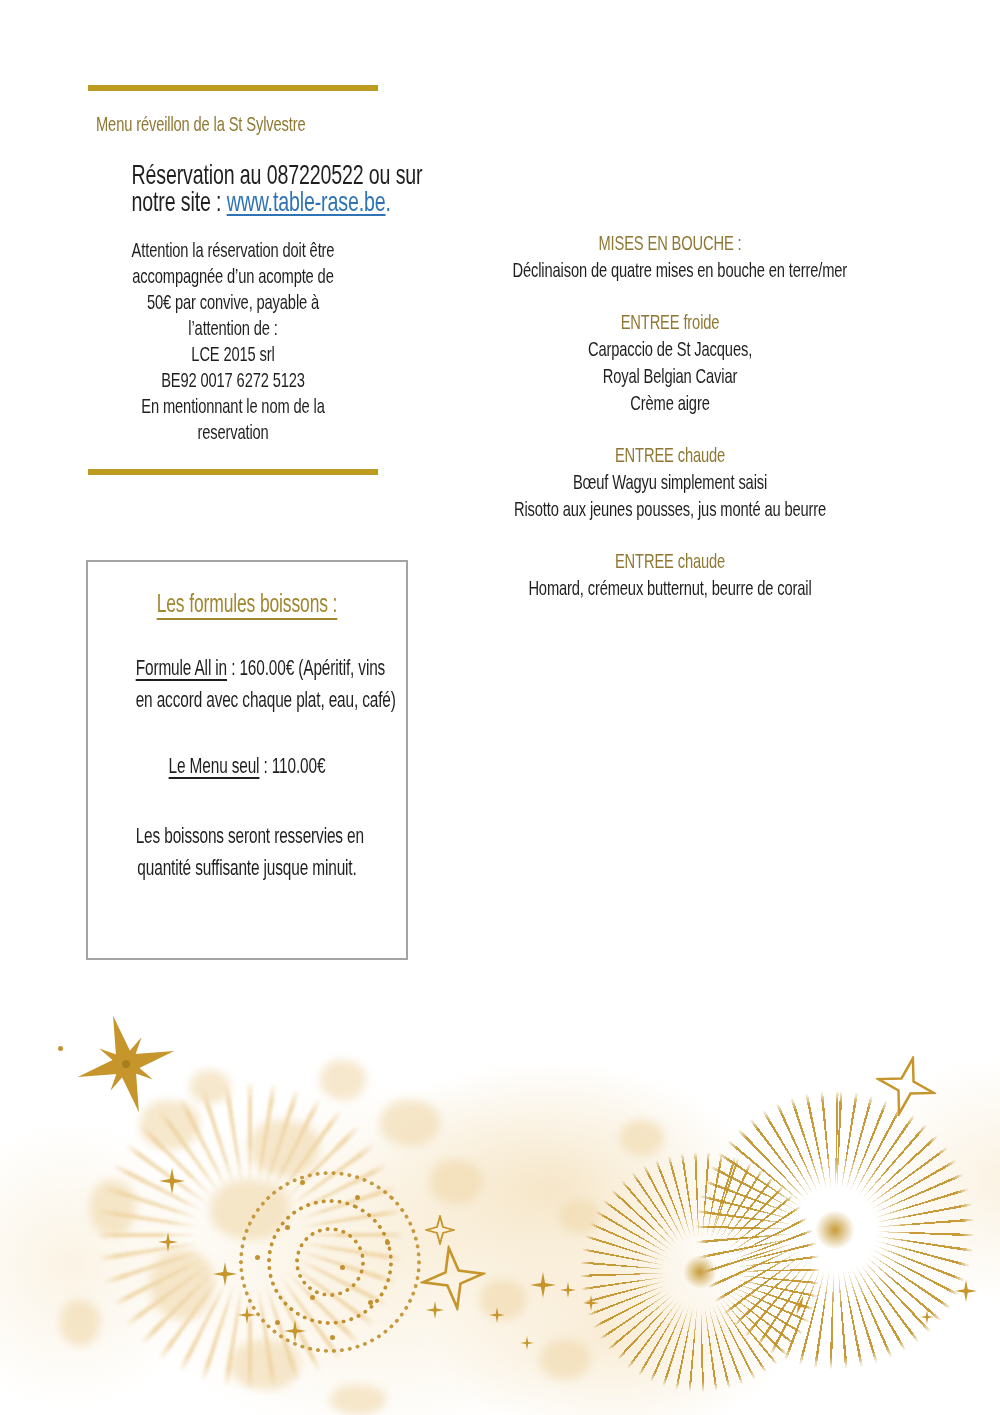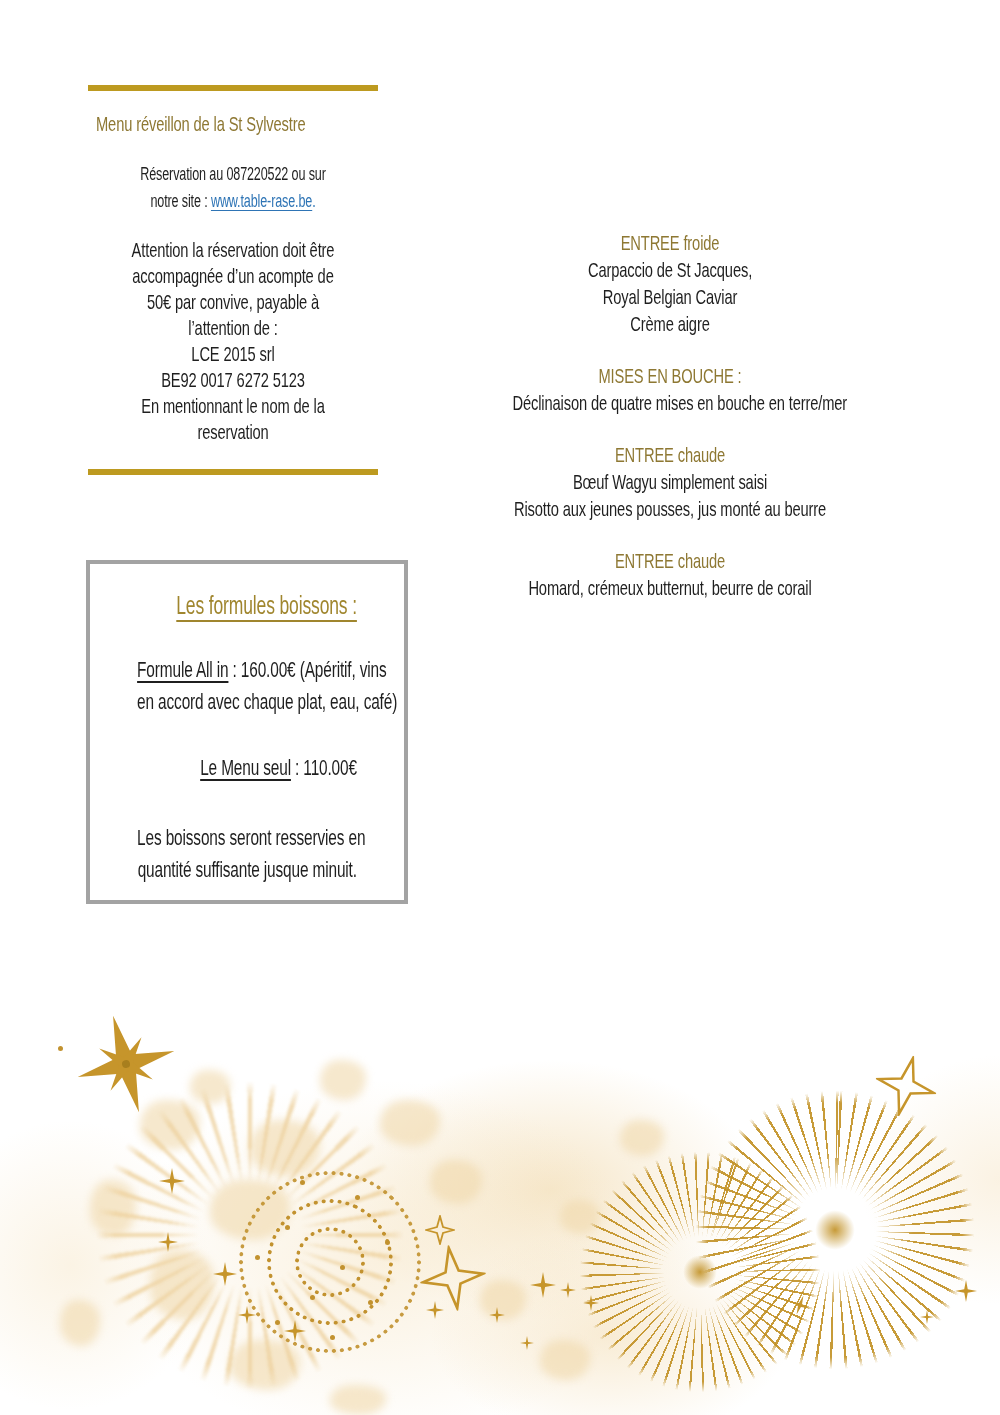--- a/index.html
+++ b/index.html
@@ -9,27 +9,27 @@
 
   
   .ln { white-space:nowrap; transform:scaleX(0.7); transform-origin:50% 50%; letter-spacing:-0.2px; }
   .ln-left { transform-origin:0 50%; }
 
   
   .rule { position:absolute; left:88px; width:290px; height:6px; background:#bd9a20; }
   .rule-top { top:85px; }
   .rule-bottom { top:469px; }
   .doc-title { position:absolute; left:96px; top:110px; width:300px; font-size:21px; line-height:27px; color:#8e7833; text-align:left; }
-  .res-block { position:absolute; left:88px; top:161px; width:290px; text-align:center; font-size:18px; line-height:27px; }
+  .res-block { position:absolute; left:88px; top:161px; width:290px; text-align:center; font-size:28px; line-height:27px; }
   .attention { position:absolute; left:88px; top:237px; width:290px; text-align:center; font-size:21px; line-height:26px; }
   .link { color:#2e74b5; text-decoration:underline; text-underline-offset:3px; cursor:pointer; }
   .link-dot { color:#2e74b5; }
 
   
-  .drinks-box { position:absolute; left:86px; top:560px; width:322px; height:344px; border:4px solid #a3a3a3; text-align:right; background:#fff; }
+  .drinks-box { position:absolute; left:86px; top:560px; width:322px; height:400px; border:2px solid #a3a3a3; text-align:center; background:#fff; }
   .box-title { margin-top:26px; font-size:25px; line-height:30px; color:#a0862e; }
   .u-gold { text-decoration:underline; text-decoration-thickness:2px; text-underline-offset:6px; }
   .box-line { font-size:22px; line-height:32px; }
   .u { text-decoration:underline; text-decoration-thickness:2px; text-underline-offset:4px; }
   .p1 { margin-top:34px; }
   .p2 { margin-top:34px; }
   .p3 { margin-top:38px; }
 
   
   .right-col { position:absolute; left:445px; top:229px; width:450px; text-align:center; }
@@ -86,28 +86,28 @@
     <div class="ln box-title"><span class="u-gold">Les formules boissons :</span></div>
     <div class="ln box-line p1"><span class="u">Formule All in</span><span> : 160.00€ (Apéritif, vins</span></div>
     <div class="ln box-line">en accord avec chaque plat, eau, café)</div>
     <div class="ln box-line p2"><span class="u">Le Menu seul</span><span> : 110.00€</span></div>
     <div class="ln box-line p3">Les boissons seront resservies en</div>
     <div class="ln box-line">quantité suffisante jusque minuit.</div>
   </div>
 
   <div class="right-col">
     <section class="course">
+      <div class="ln heading">MISES EN BOUCHE :</div>
+      <div class="ln dish">Déclinaison de quatre mises en bouche en terre/mer</div>
+    </section>
+    <section class="course">
       <div class="ln heading">ENTREE froide</div>
       <div class="ln dish">Carpaccio de St Jacques,</div>
       <div class="ln dish">Royal Belgian Caviar</div>
       <div class="ln dish">Crème aigre</div>
-    </section>
-    <section class="course">
-      <div class="ln heading">MISES EN BOUCHE :</div>
-      <div class="ln dish">Déclinaison de quatre mises en bouche en terre/mer</div>
     </section>
     <section class="course">
       <div class="ln heading">ENTREE chaude</div>
       <div class="ln dish">Bœuf Wagyu simplement saisi</div>
       <div class="ln dish">Risotto aux jeunes pousses, jus monté au beurre</div>
     </section>
     <section class="course">
       <div class="ln heading">ENTREE chaude</div>
       <div class="ln dish">Homard, crémeux butternut, beurre de corail</div>
     </section>

